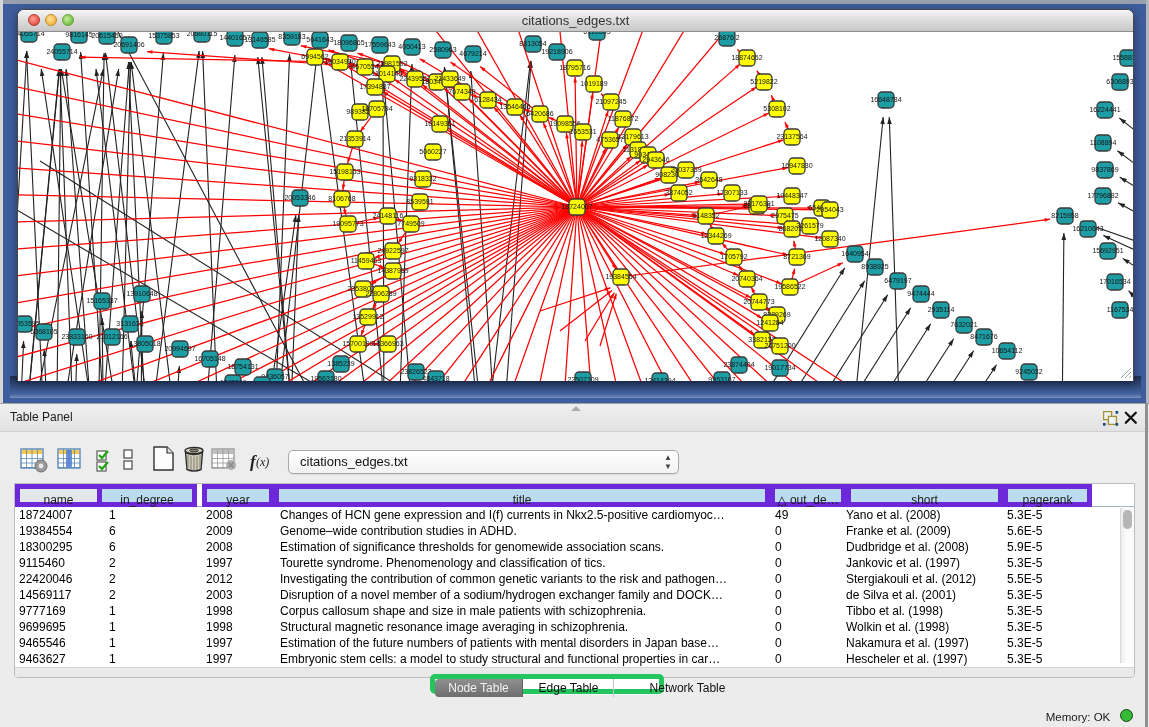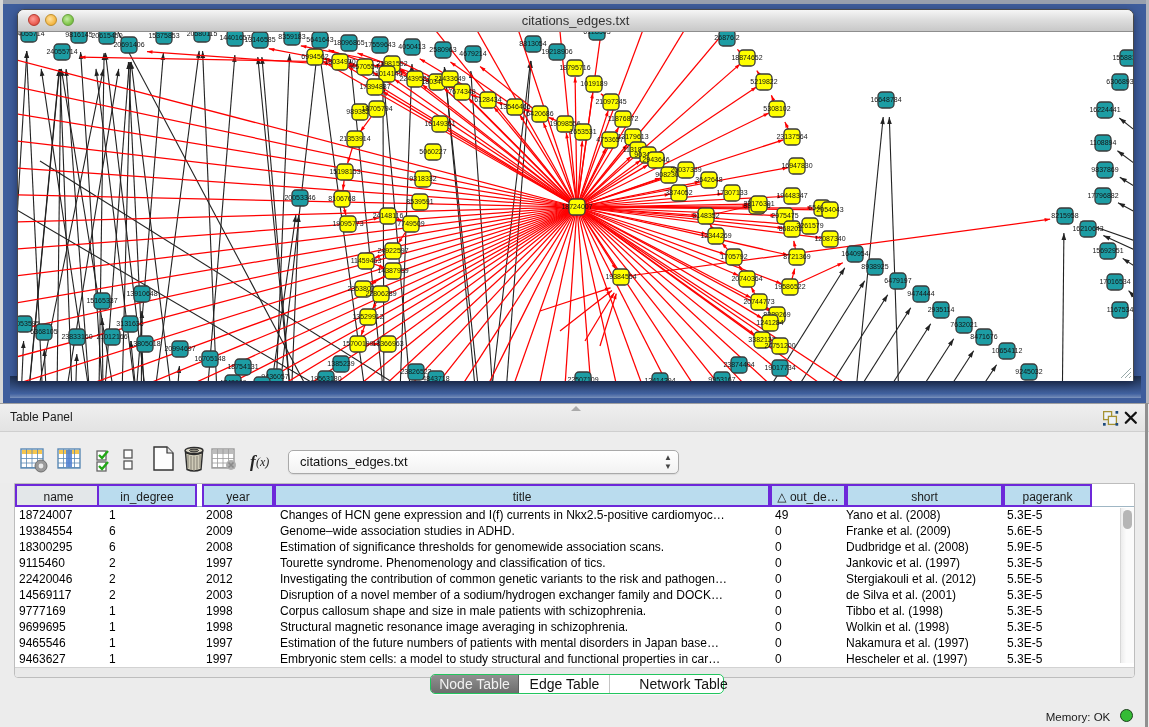--- a/index.html
+++ b/index.html
@@ -32,34 +32,34 @@
 
 #toolbar{left:0;top:432px;width:1149px;height:51px;background:#ededed}
 #combo{left:288px;top:450px;width:391px;height:24px;background:linear-gradient(#ffffff,#f2f2f2);
  border:1px solid #a9a9a9;border-radius:5px;font-size:13px;color:#111;line-height:22px;
  padding-left:11px;box-shadow:0 1px 1px rgba(0,0,0,.08)}
 #combo .arr{position:absolute;right:6px;top:3px;font-size:8px;color:#444;line-height:8.5px;text-align:center}
 
 #tablebox{left:14px;top:483px;width:1121px;height:195px;background:#fff;
  border:1px solid #bdbdbd;border-radius:0 0 4px 4px}
 #thead{left:0;top:0;width:1119px;height:23px;background:#fff;border-bottom:1px solid #9fb6c4}
-.th{position:absolute;top:0;height:23px;background:#badcee;border:2px solid #6d28d9;
+.th{position:absolute;top:0;height:23px;background:#badcee;border:5px solid #6d28d9;
  font-size:12px;color:#1c1c1c;text-align:center;line-height:22px}
 #tbody{left:0;top:23px;width:1105px;height:160px;overflow:hidden;font-size:12px;color:#000}
 .tr{position:relative;width:1105px;height:16px;line-height:16px;white-space:nowrap}
 .tr div{position:absolute;top:0;height:16px;overflow:hidden}
 .c0{left:4px;width:80px}.c1{left:94px;width:90px}.c2{left:191px;width:70px}
 .c3{left:265px;width:488px}.c4{left:760px;width:68px}
 .c5{left:831px;width:157px;}.c6{left:992px;width:90px}
 #vsb{left:1105px;top:24px;width:14px;height:155px;background:linear-gradient(90deg,#ececec,#fbfbfb 40%);border-left:1px solid #d8d8d8}
 #vsb .thumb{left:2px;top:2px;width:9px;height:19px;background:#b6b6b6;border-radius:5px}
 #tfoot{left:0;top:183px;width:1119px;height:10px;background:#e9e9e9;border-top:1px solid #d2d2d2;border-radius:0 0 3px 3px}
 
-#tabs{left:430px;top:674px;width:294px;height:20px;border:1px solid #22c55e;border-radius:5px;
- background:#fff;font-size:14px;box-shadow:0 1px 0 rgba(255,255,255,.7)}
+#tabs{left:430px;top:674px;width:234px;height:20px;border:5px solid #22c55e;border-radius:5px;
+ background:#fff;font-size:12px;box-shadow:0 1px 0 rgba(255,255,255,.7)}
 #tabs .seg{position:absolute;top:0;height:18px;line-height:18px;text-align:center;color:#111}
 #tabs .sel{left:0;width:88px;background:linear-gradient(#909090,#6d6d6d);color:#f2f2f2;border-radius:4px 0 0 4px;border-right:1px solid #5f5f5f}
 #tabs .s2{left:89px;width:90px;border-right:1px solid #c4c4c4}
 #tabs .s3{left:196px;width:113px}
 
 #statustxt{left:1040px;top:711px;width:76px;white-space:nowrap;text-align:center;font-size:11.5px;color:#1a1a1a}
 #statusdot{left:1120px;top:709px;width:13px;height:13px;border-radius:50%;background:#35bb36;border:1px solid #1c401c}
 #winedge{left:1145px;top:403px;width:3px;height:324px;background:#909090}
 </style></head>
 <body>
@@ -905,21 +905,21 @@
           <div class="c2">2008</div>
           <div class="c3">Changes of HCN gene expression and I(f) currents in Nkx2.5-positive cardiomyoc…</div>
           <div class="c4">49</div>
           <div class="c5">Yano et al. (2008)</div>
           <div class="c6">5.3E-5</div>
         </div>
         <div class="tr">
           <div class="c0">19384554</div>
           <div class="c1">6</div>
           <div class="c2">2009</div>
-          <div class="c3">Genome–wide association studies in ADHD.</div>
+          <div class="c3">Genome–wide contribution studies in ADHD.</div>
           <div class="c4">0</div>
           <div class="c5">Franke et al. (2009)</div>
           <div class="c6">5.6E-5</div>
         </div>
         <div class="tr">
           <div class="c0">18300295</div>
           <div class="c1">6</div>
           <div class="c2">2008</div>
           <div class="c3">Estimation of significance thresholds for genomewide association scans.</div>
           <div class="c4">0</div>

